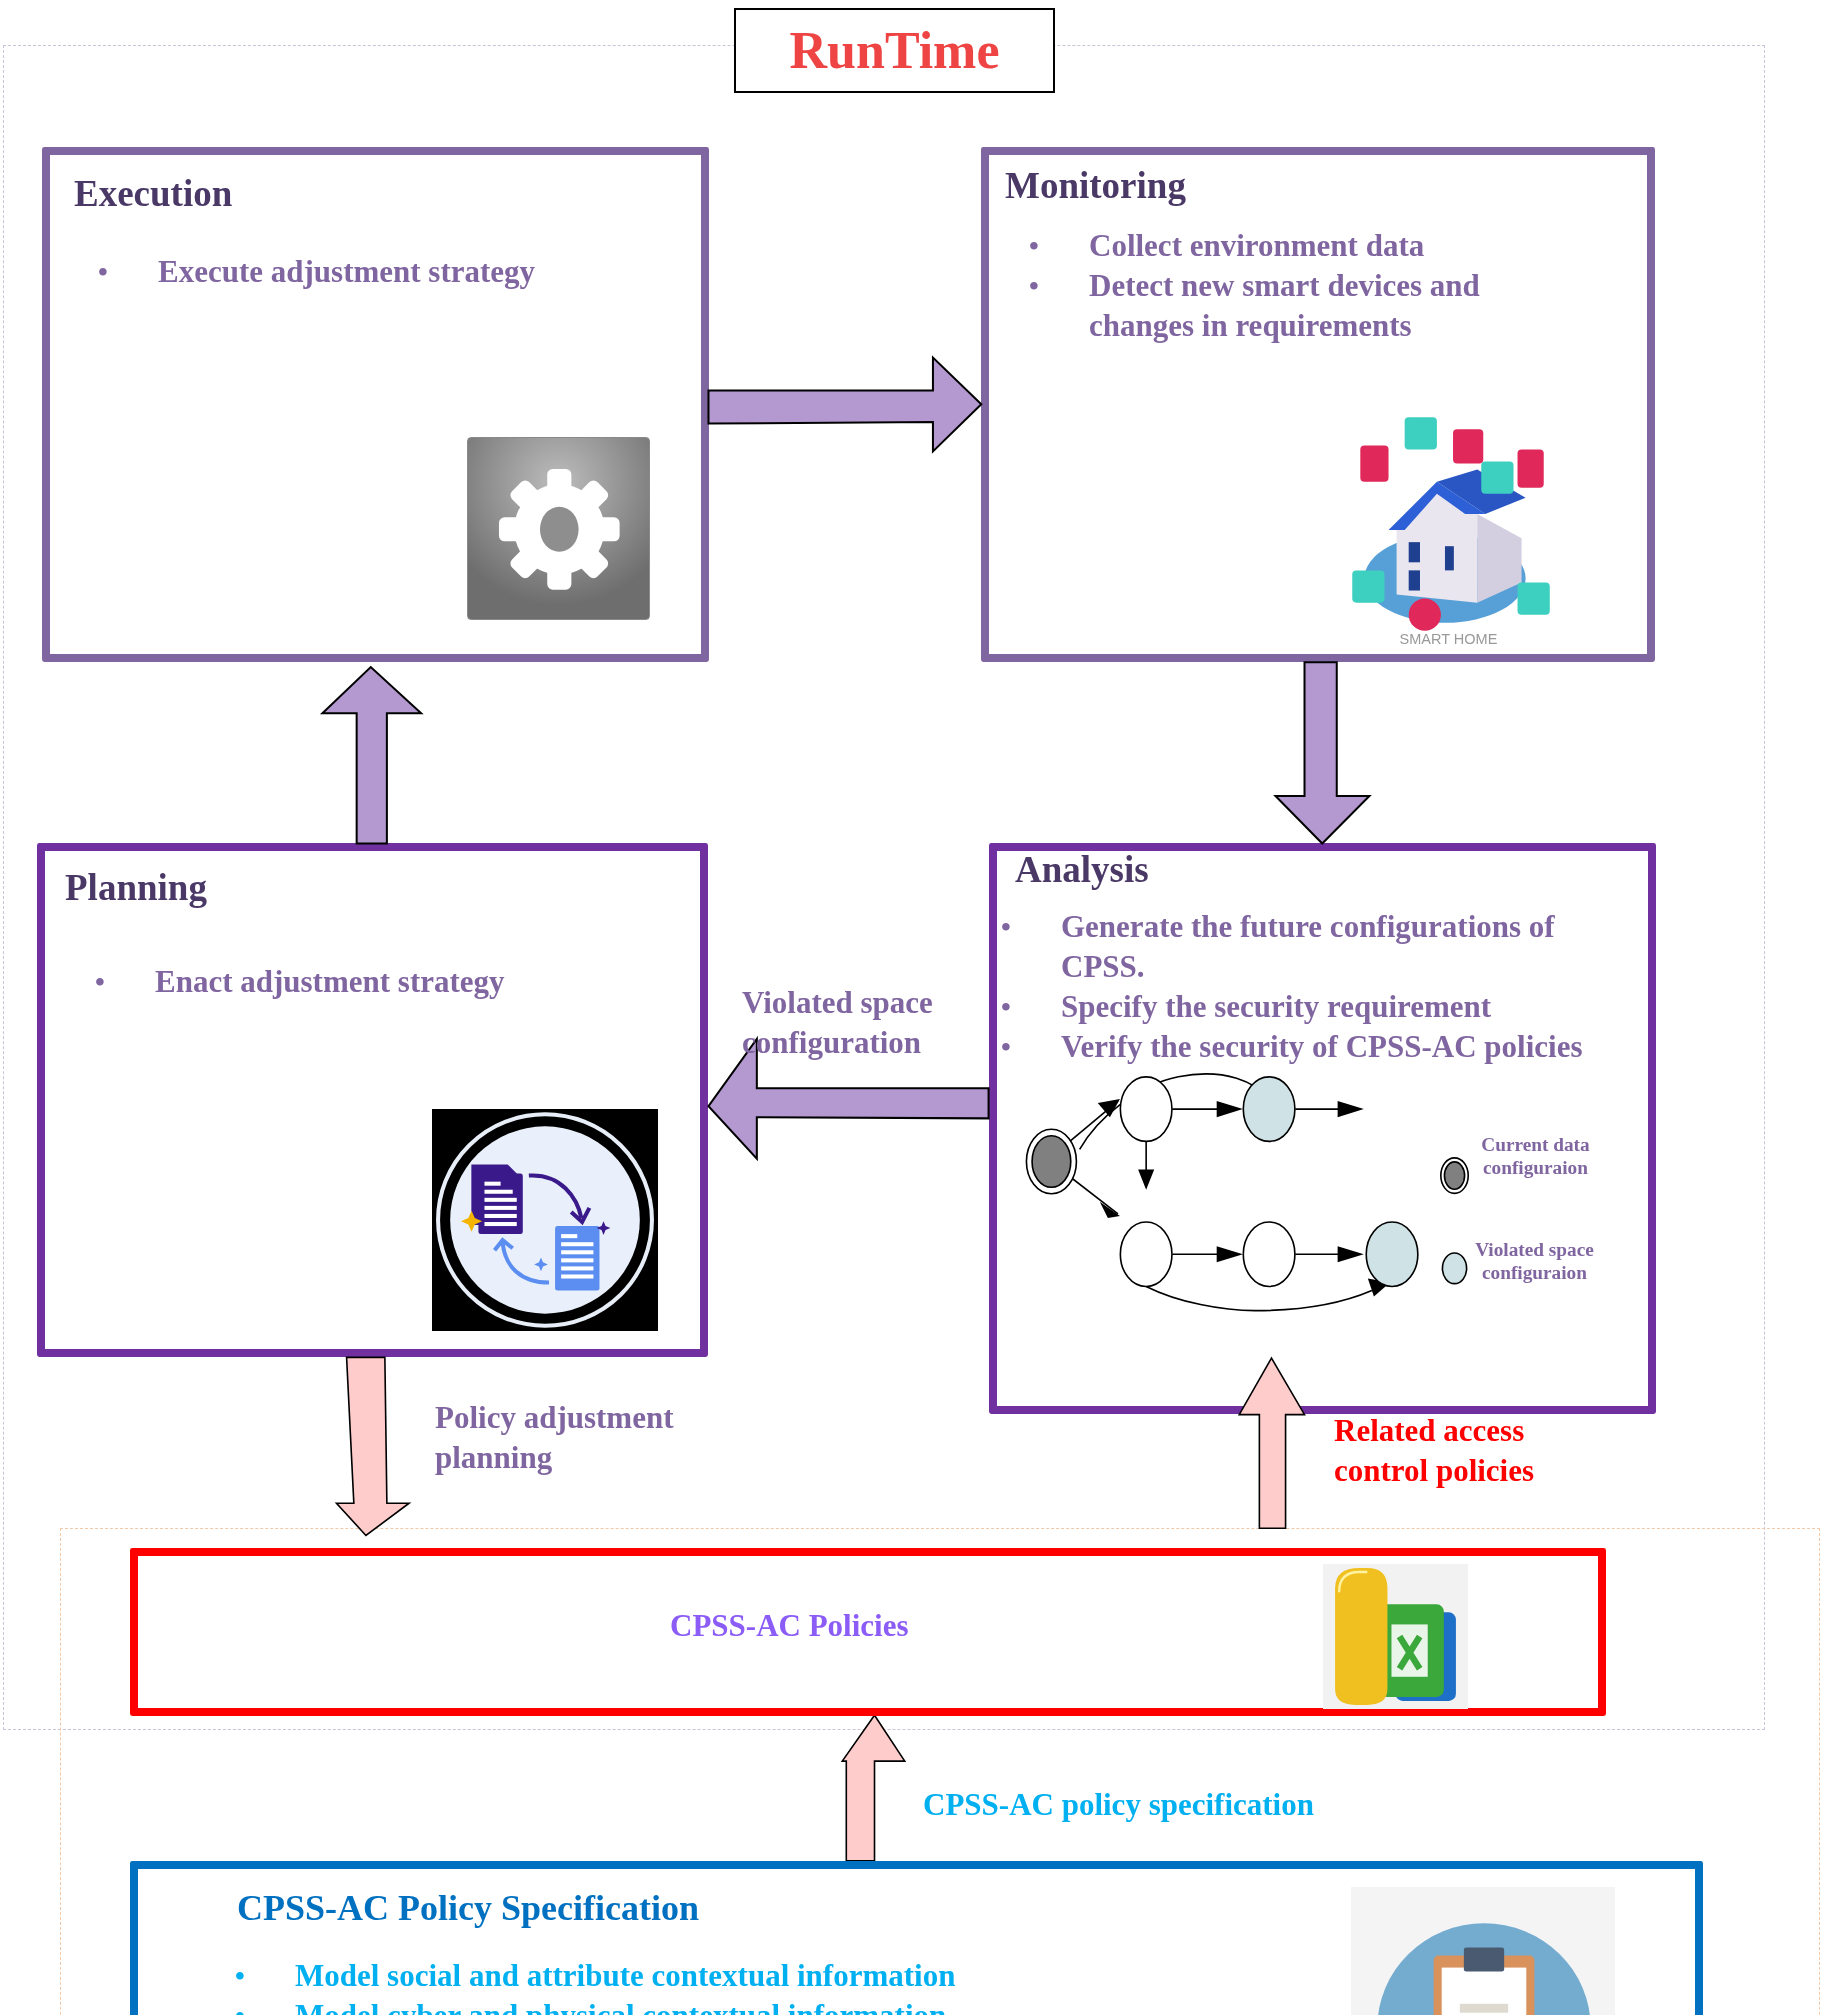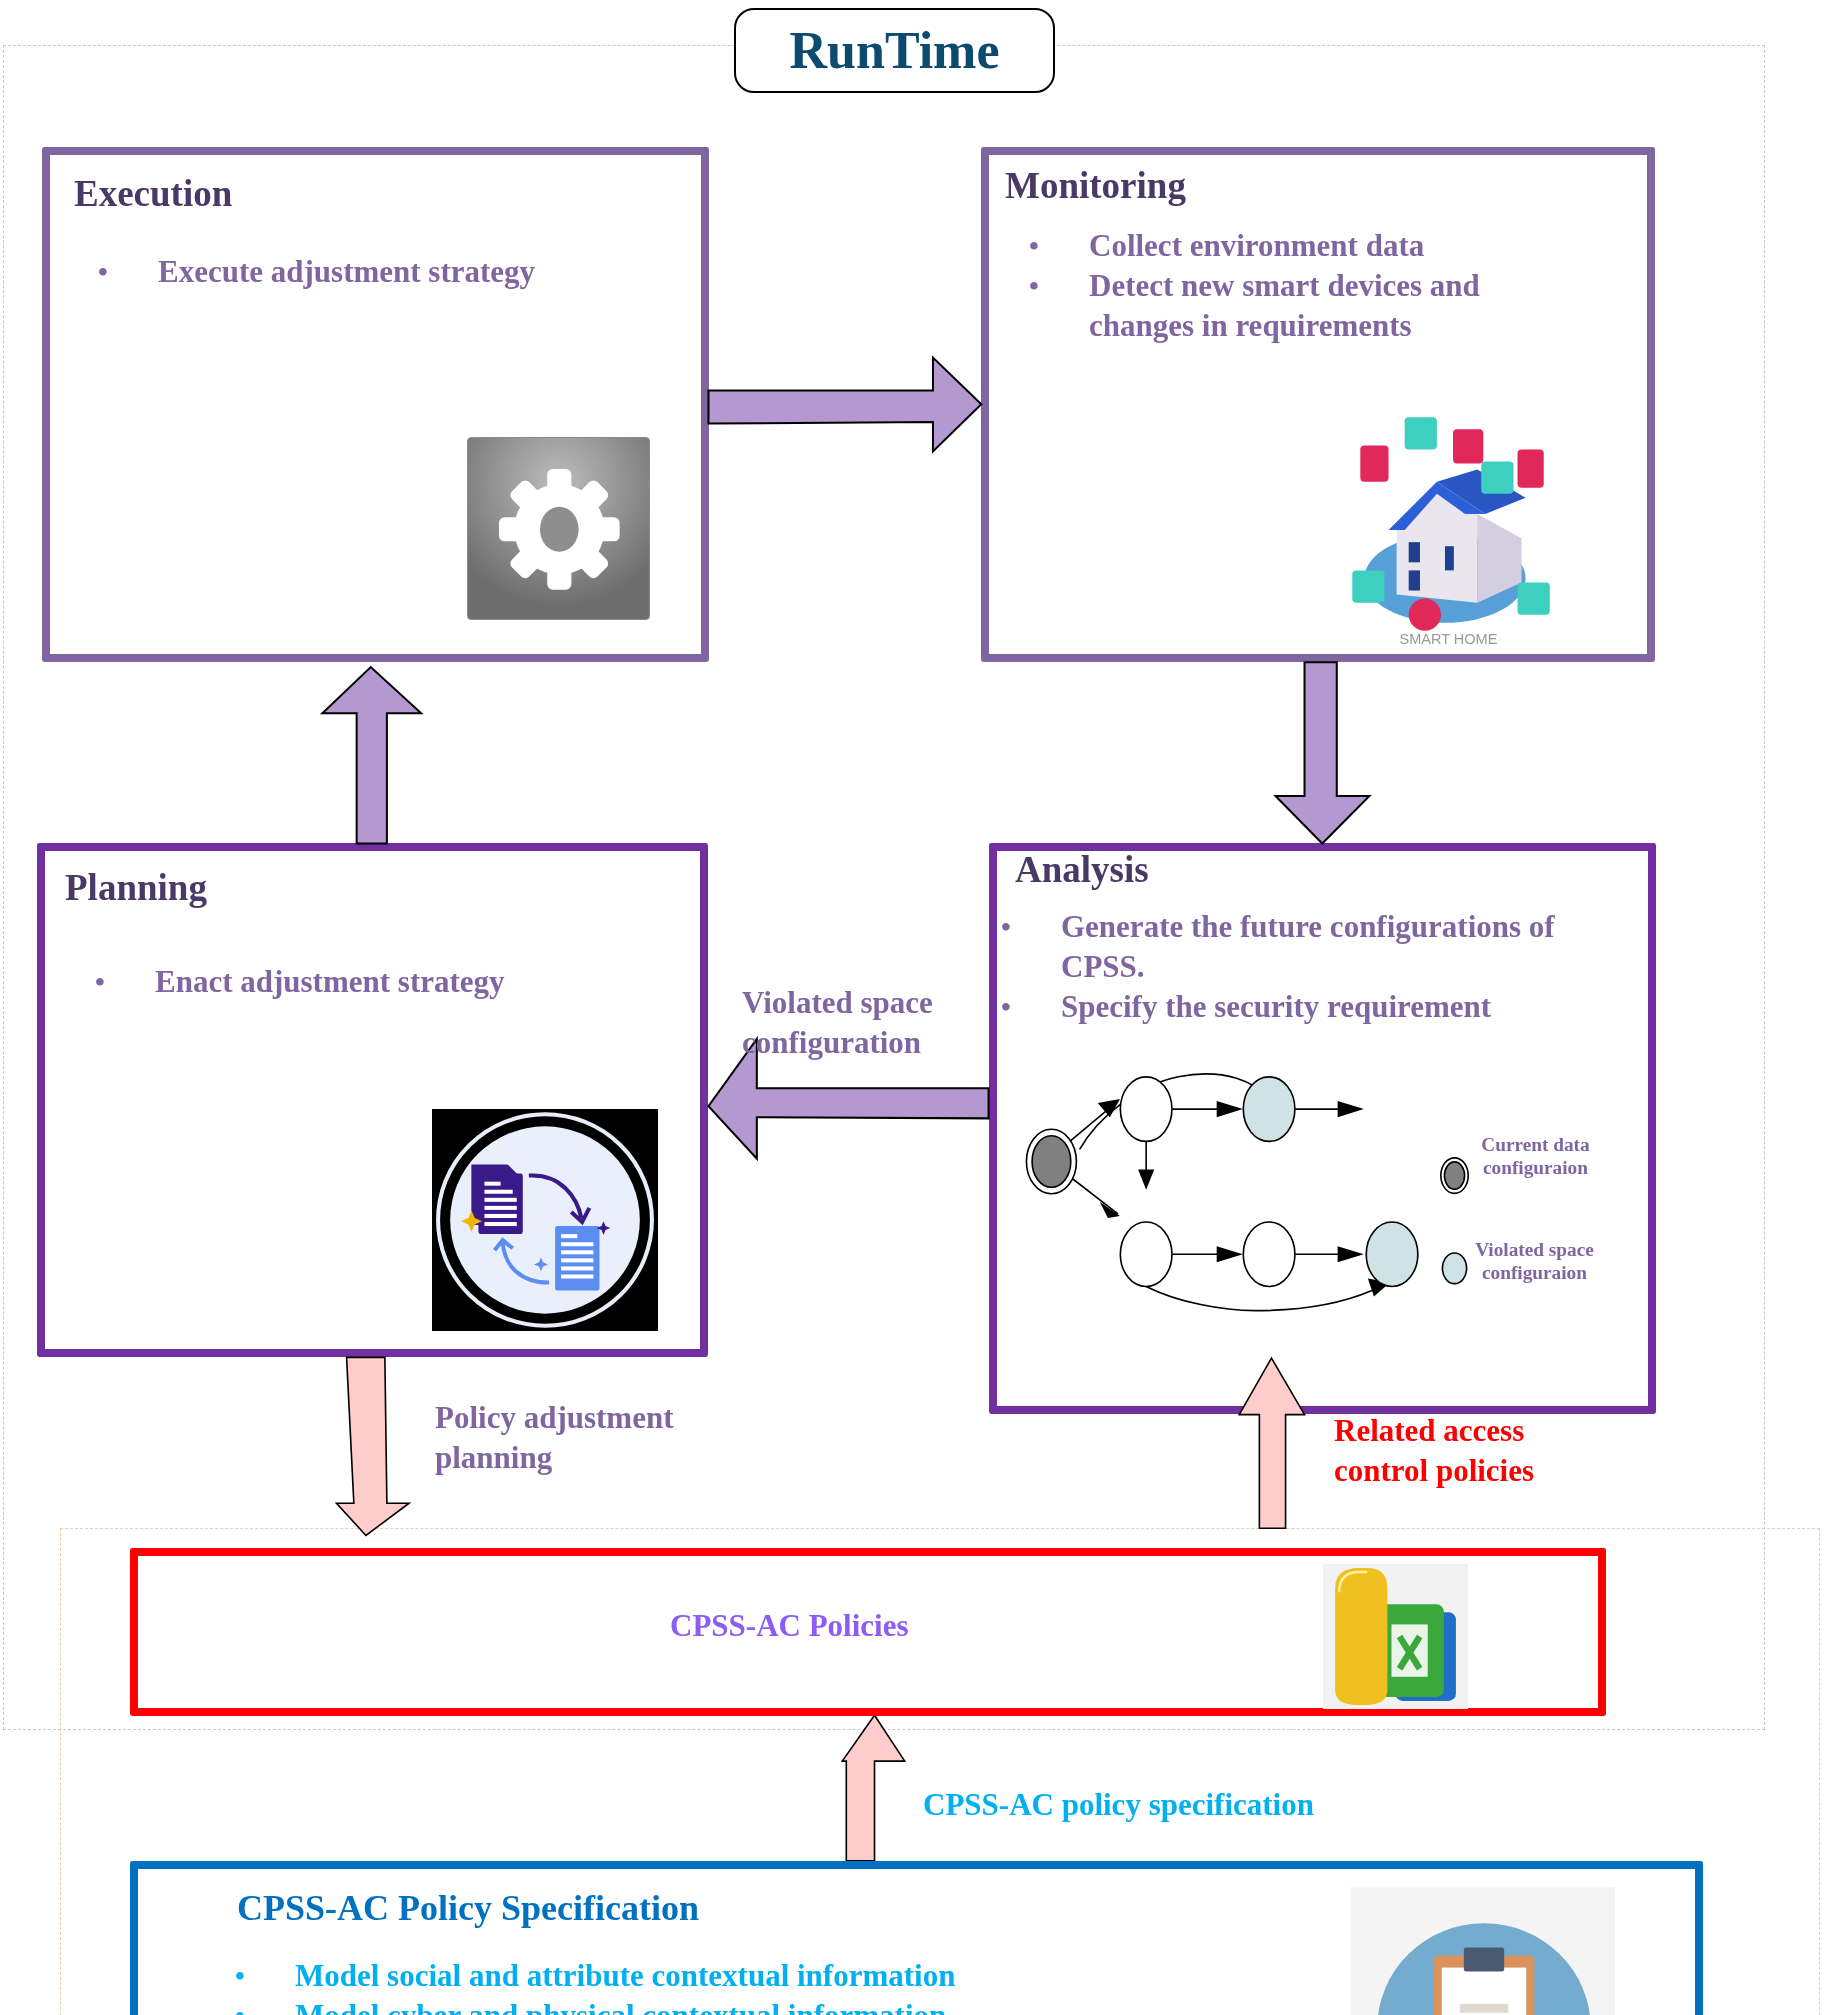--- a/index.html
+++ b/index.html
@@ -18,21 +18,21 @@
   .label-box { background:#fff; border:2.4px solid #000; display:flex; align-items:center; justify-content:center; font-size:52px; }
   .flow-label { position:absolute; font-size:31px; line-height:40px; }
   svg { position:absolute; overflow:visible; }
 </style>
 </head>
 <body>
 
 <div class="abs dash-runtime" style="left:2.8px;top:45px;width:1762px;height:1685px;"></div>
 <div class="abs dash-design" style="left:60px;top:1528px;width:1760px;height:816px;"></div>
 
-<div class="abs label-box" style="left:734px;top:7.7px;width:321px;height:85px;color:#0c4a6e;border-radius:20px;">
+<div class="abs label-box" style="left:734px;top:7.7px;width:321px;height:85px;color:#ef4444;">
   <span>RunTime</span>
 </div>
 
 <div class="abs phase-box b-muted" style="left:42px;top:147px;width:667px;height:515px;">
   <div class="box-title" style="left:24px;top:20px;">Execution</div>
   <ul class="bullets" style="left:48px;top:97px;width:564px;">
     <li>Execute adjustment  strategy</li>
   </ul>
   <div class="abs" style="left:417px;top:282px;width:183px;height:183px;border-radius:4px;background:radial-gradient(circle at 50% 25%, #bdbdbd, #6e6e6e 75%);border:1.6px solid #8a8a8a;">
     <svg width="183" height="183" viewBox="0 0 455 455" style="left:0;top:0;">
@@ -122,20 +122,21 @@
       <path d="M265 380 l5 -12 l5 12 l12 5 l-12 5 l-5 12 l-5 -12 l-12 -5 z" fill="#5b8ef0"></path>
     </svg>
   </div>
 </div>
 
 <div class="abs phase-box b-vivid" style="left:989px;top:843px;width:667px;height:571px;">
   <div class="box-title" style="left:18px;top:0px;">Analysis</div>
   <ul class="bullets" style="left:4px;top:56px;width:621px;">
     <li>Generate the future configurations of CPSS.</li>
     <li>Specify the security requirement</li>
+    <li>Verify the security of CPSS-AC policies</li>
   </ul>
   <svg width="649" height="496" viewBox="0 0 1610 1230" style="left:0;top:0;">
     <defs>
       <marker id="ah" markerWidth="10" markerHeight="10" refX="9" refY="5" orient="auto" markerUnits="userSpaceOnUse" viewBox="0 0 10 10">
       </marker>
     </defs>
     <g stroke="#000" stroke-width="4" fill="none">
       <path d="M705 650 C650 560 550 540 450 560 C350 580 250 660 205 740"></path>
       <line x1="145" y1="750" x2="300" y2="620"></line>
       <line x1="145" y1="780" x2="300" y2="900"></line>

